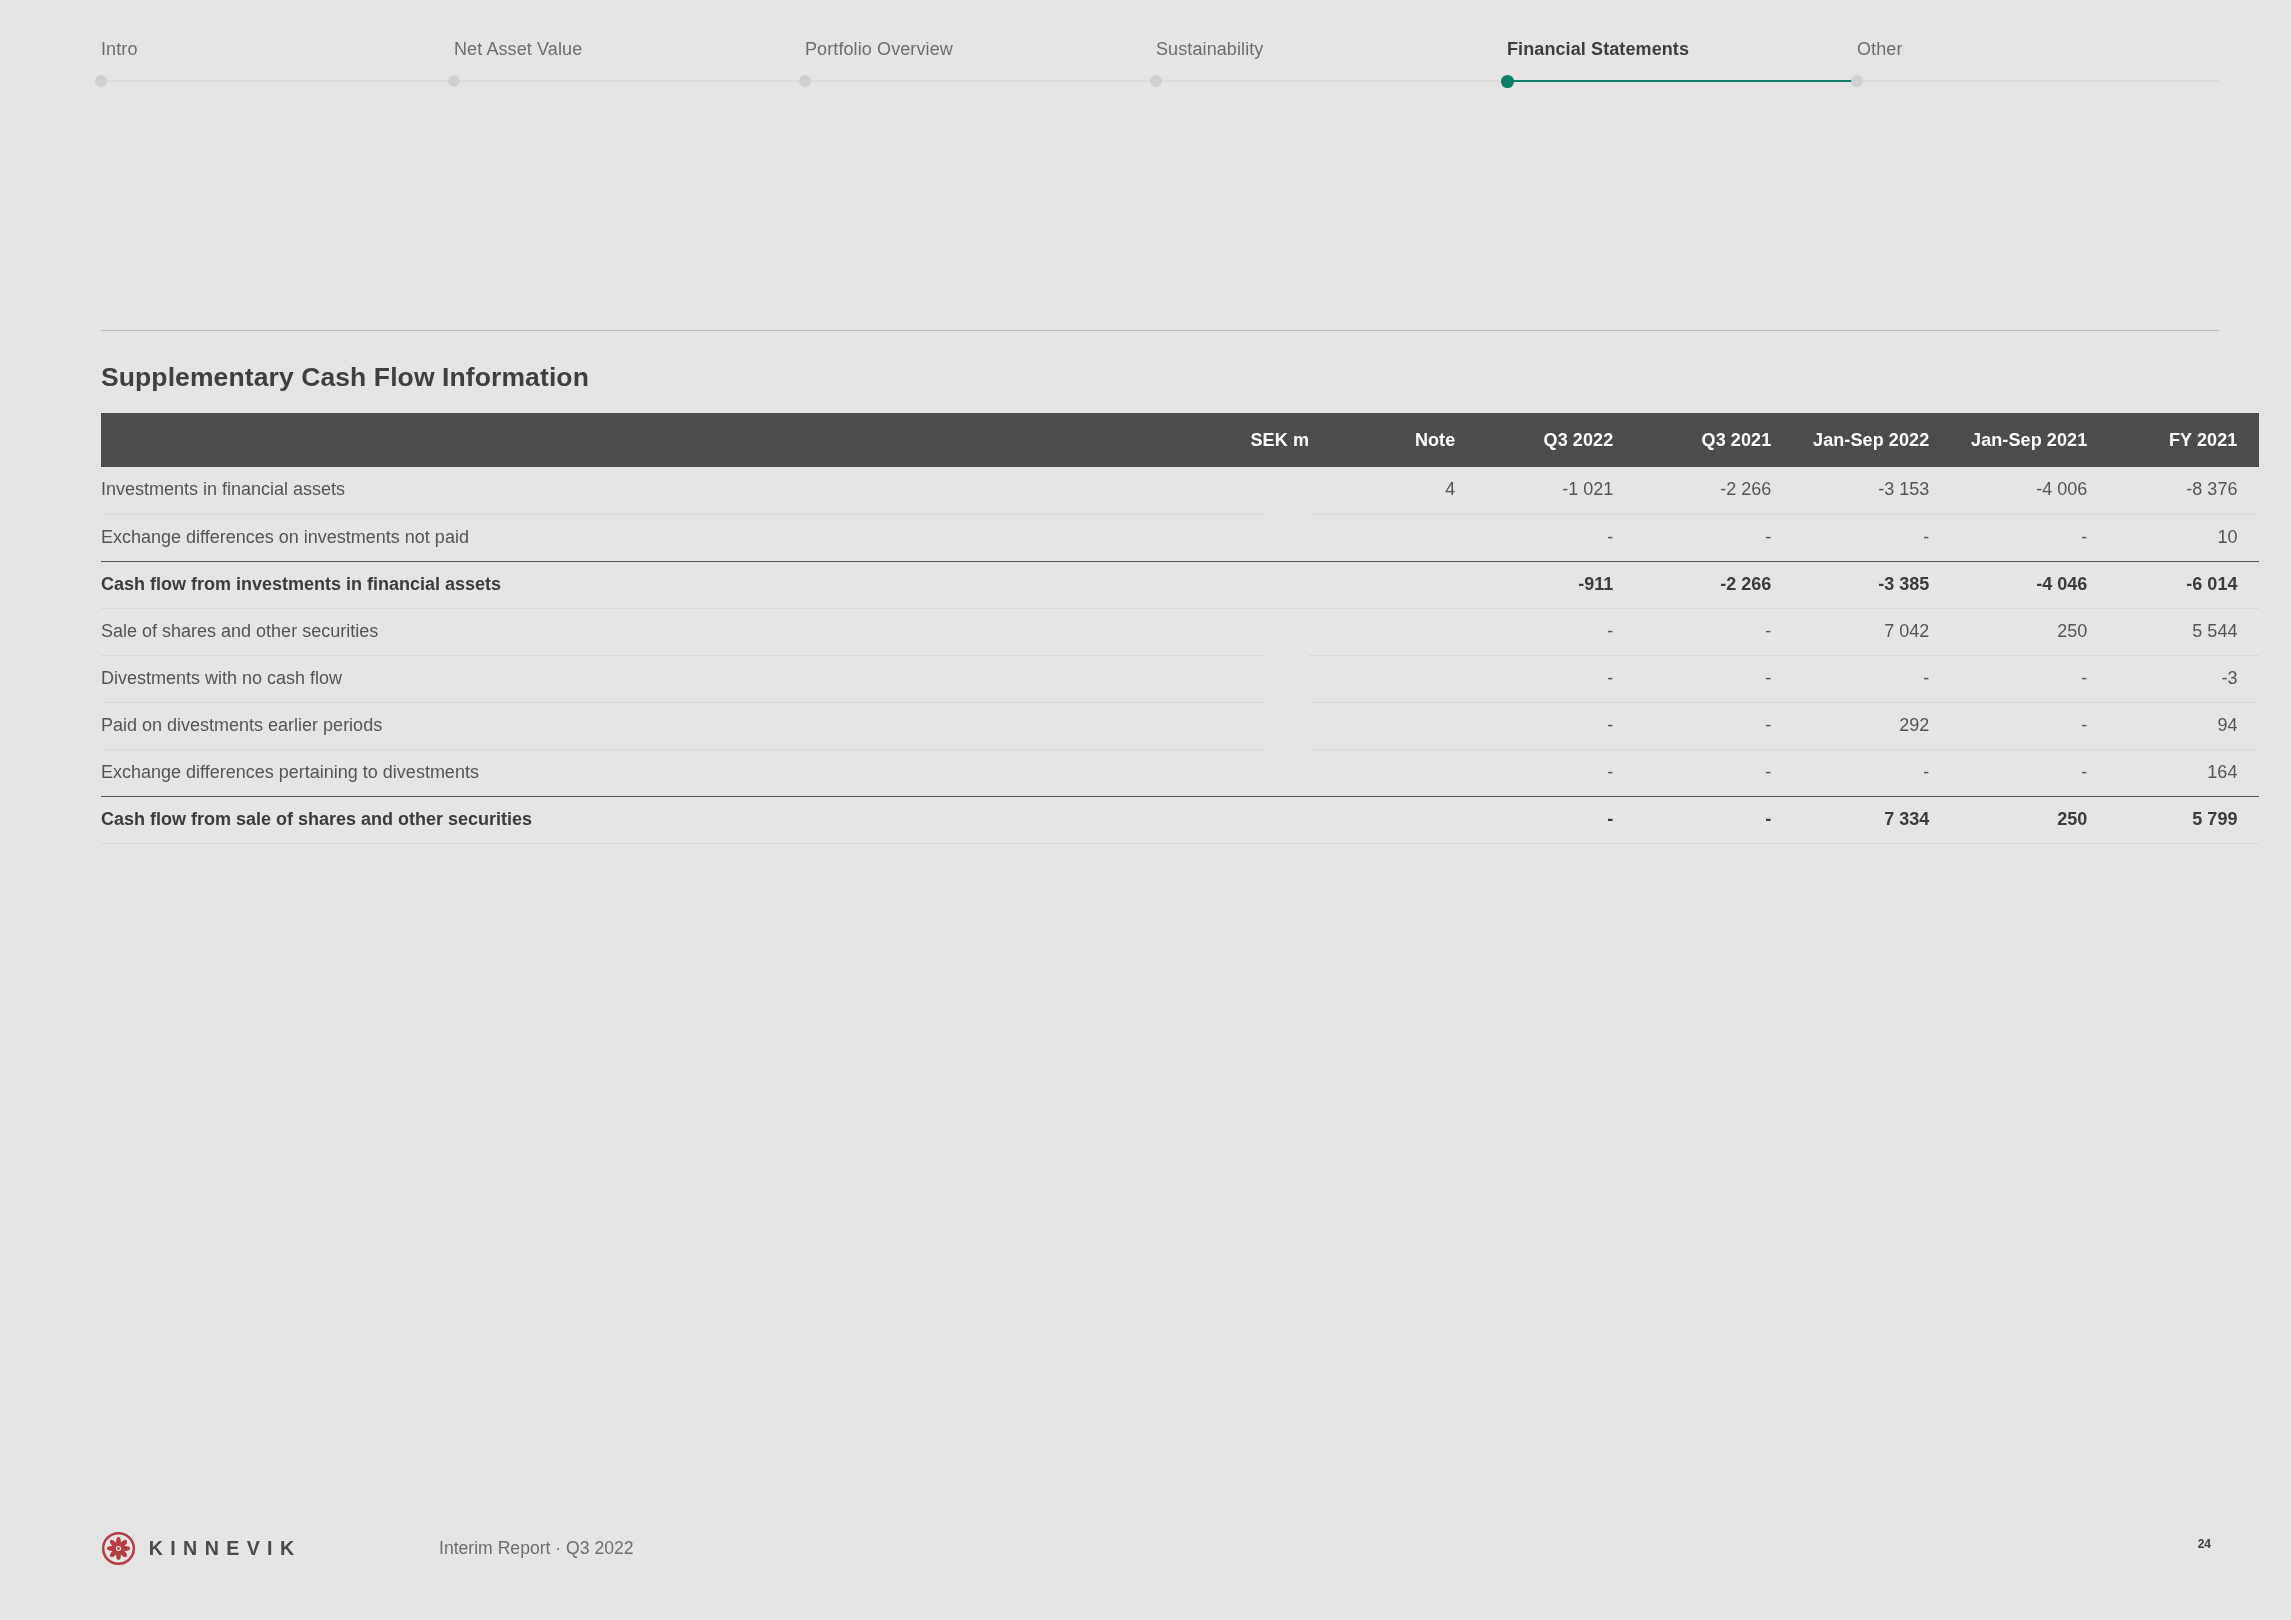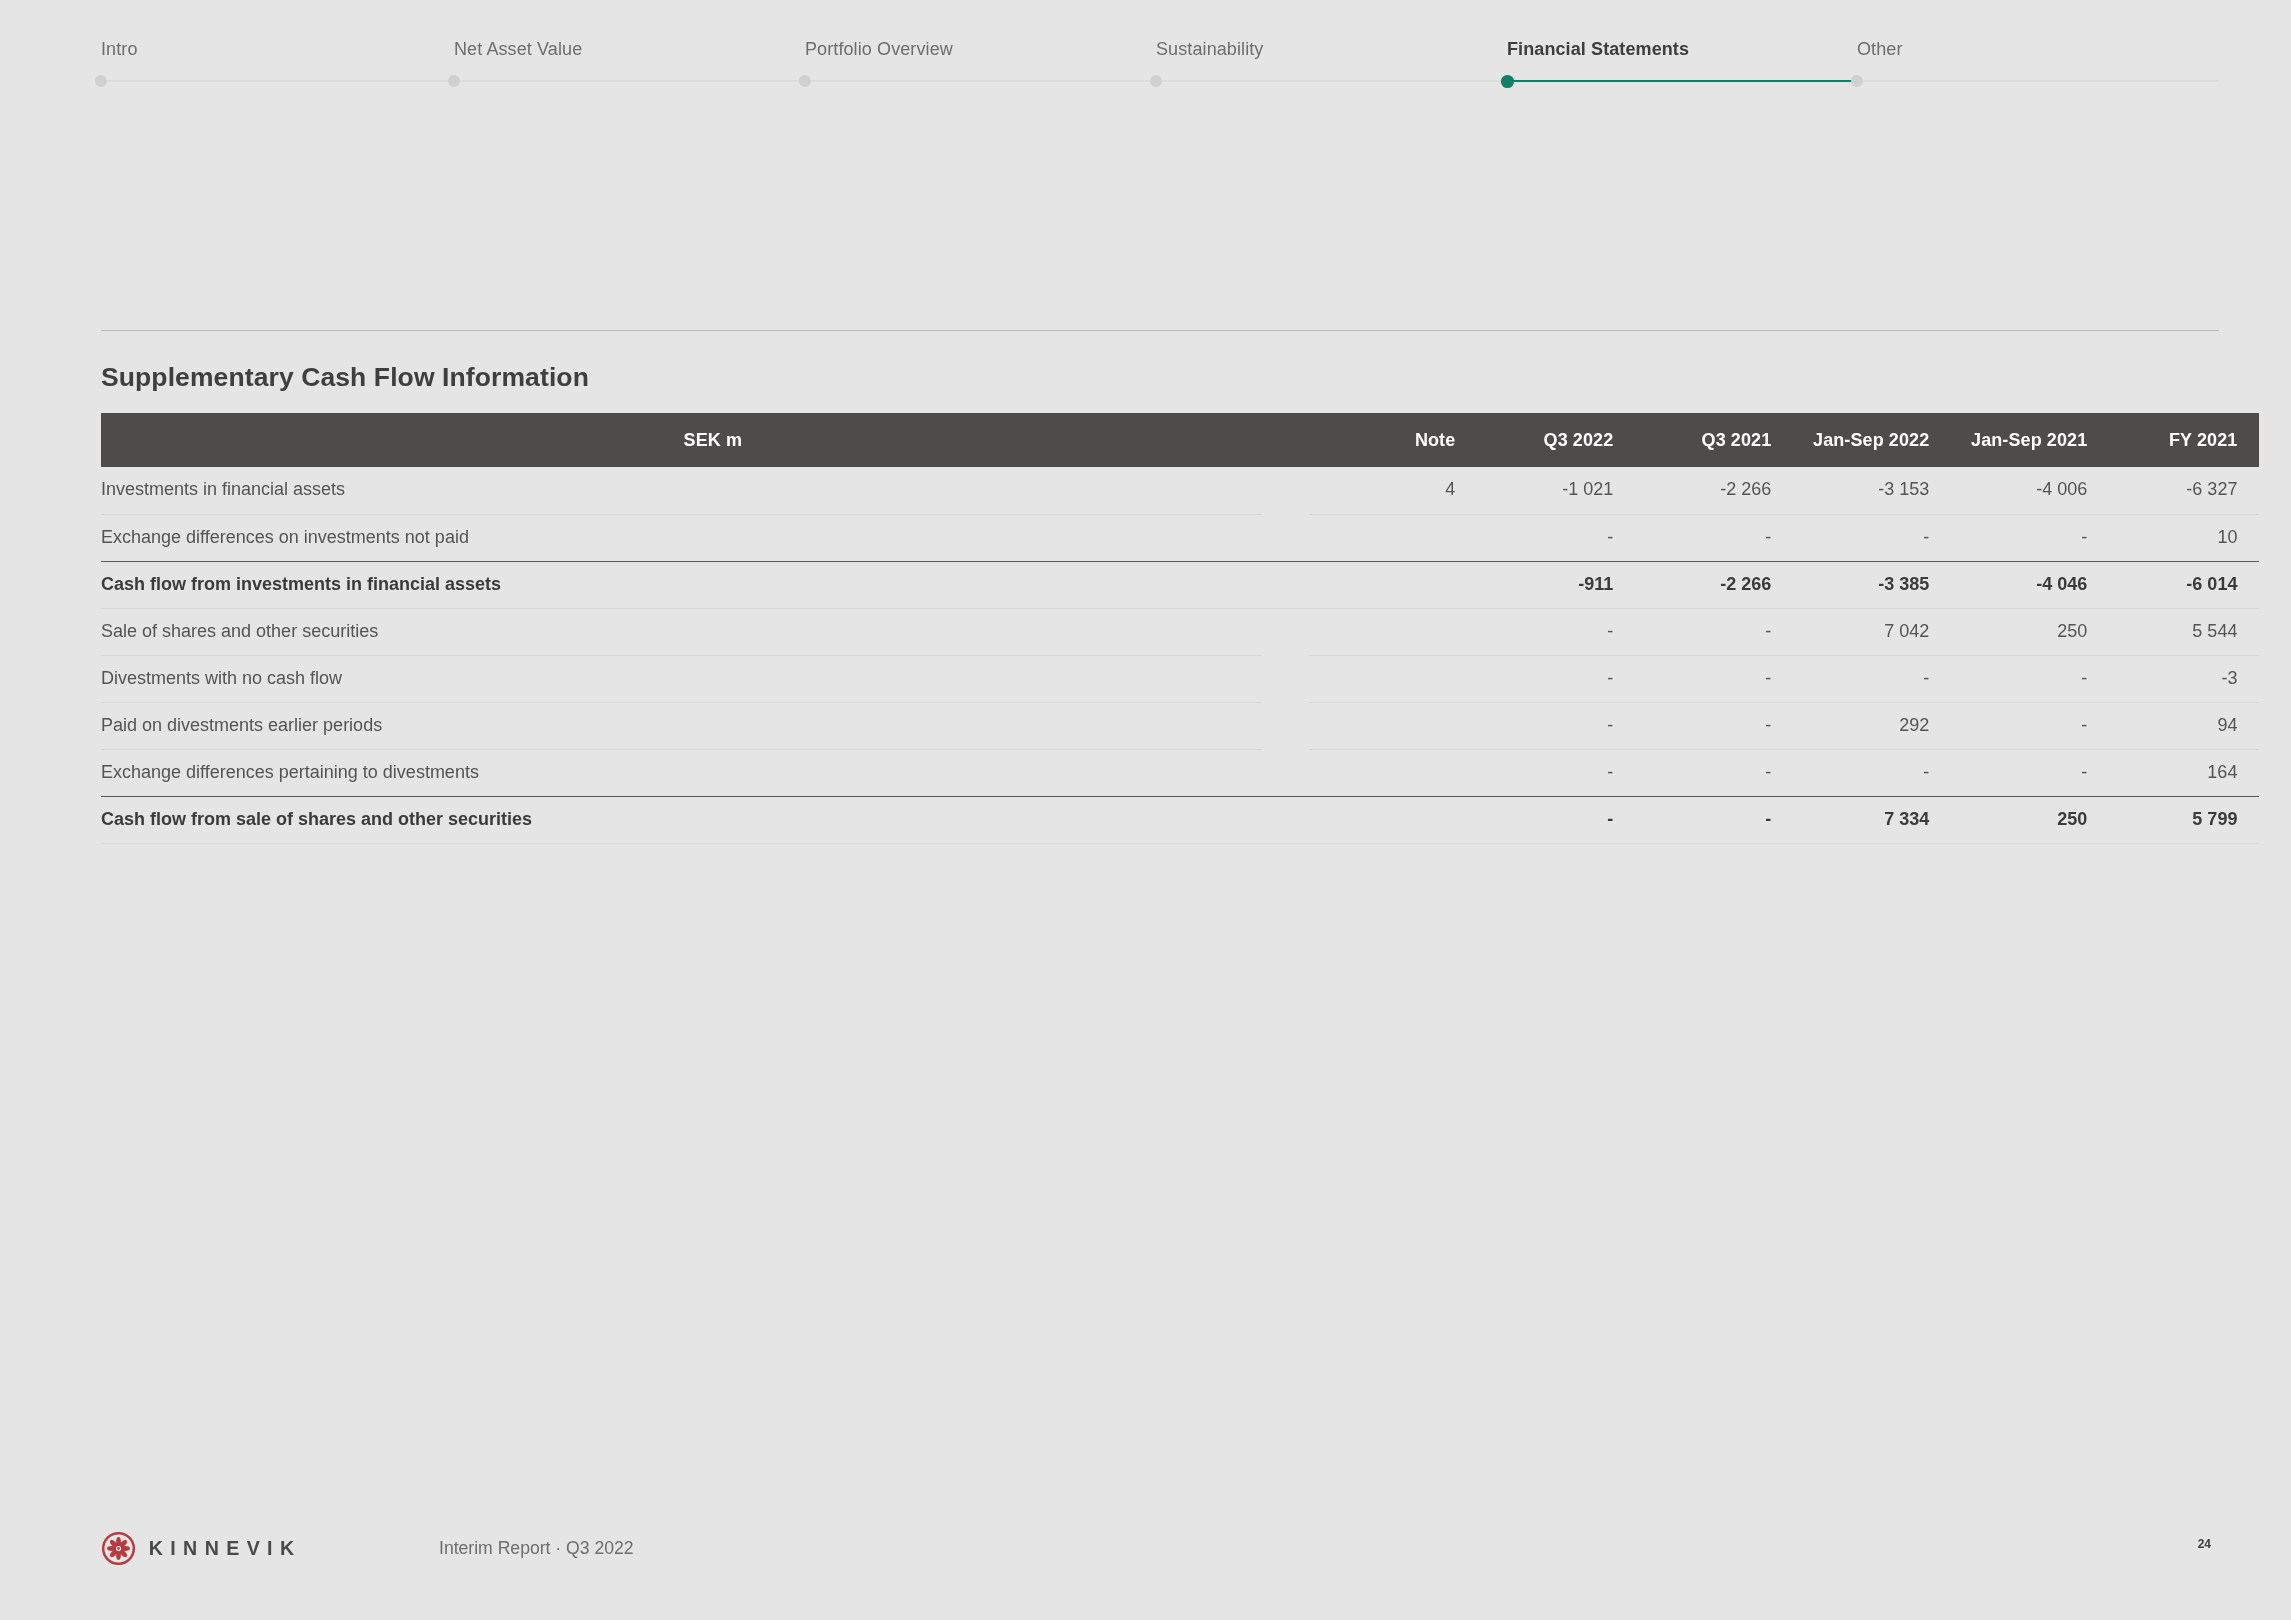--- a/index.html
+++ b/index.html
@@ -112,21 +112,21 @@
     background: #4d4c4a;
     color: #ffffff;
     font-size: 18px;
     font-weight: 700;
     height: 54px;
     vertical-align: middle;
     letter-spacing: 0.1px;
     white-space: nowrap;
   }
   .fin-table thead th.col-label {
-    text-align: center;
+    text-align: right;
     padding-left: 15.7px;
   }
   .fin-table thead th.col-num {
     text-align: right;
     padding-right: 13.7px;
   }
   .fin-table thead th.col-last {
     padding-right: 21.6px;
   }
 
@@ -279,21 +279,21 @@
     </thead>
     <tbody id="table-body">
         <tr class="">
           <td class="col-label">Investments in financial assets</td>
           <td class="gutter"></td>
           <td class="col-num">4</td>
           <td class="col-num">-1 021</td>
           <td class="col-num">-2 266</td>
           <td class="col-num">-3 153</td>
           <td class="col-num">-4 006</td>
-          <td class="col-num col-last">-6 327</td>
+          <td class="col-num col-last">-8 376</td>
         </tr>
         <tr class="above-total">
           <td class="col-label">Exchange differences on investments not paid</td>
           <td class="gutter"></td>
           <td class="col-num"></td>
           <td class="col-num">-</td>
           <td class="col-num">-</td>
           <td class="col-num">-</td>
           <td class="col-num">-</td>
           <td class="col-num col-last">10</td>

